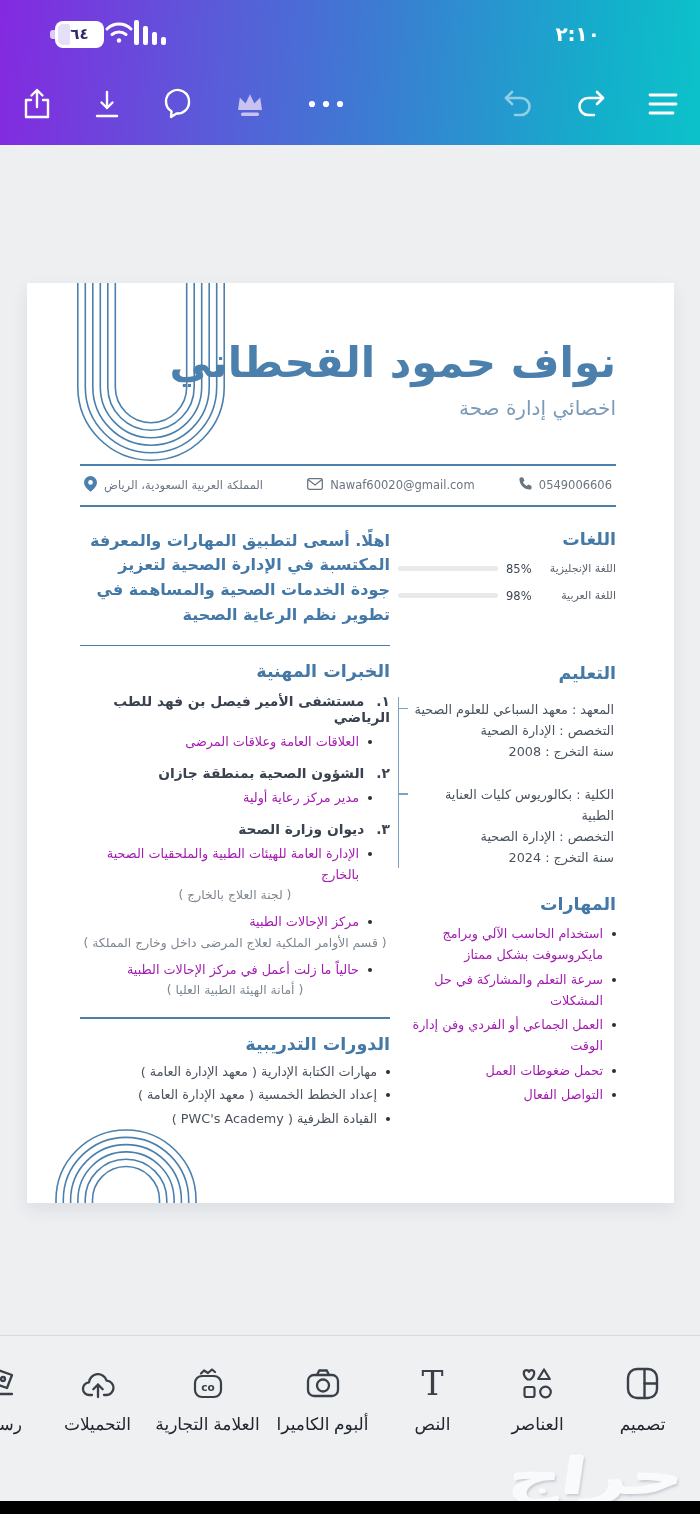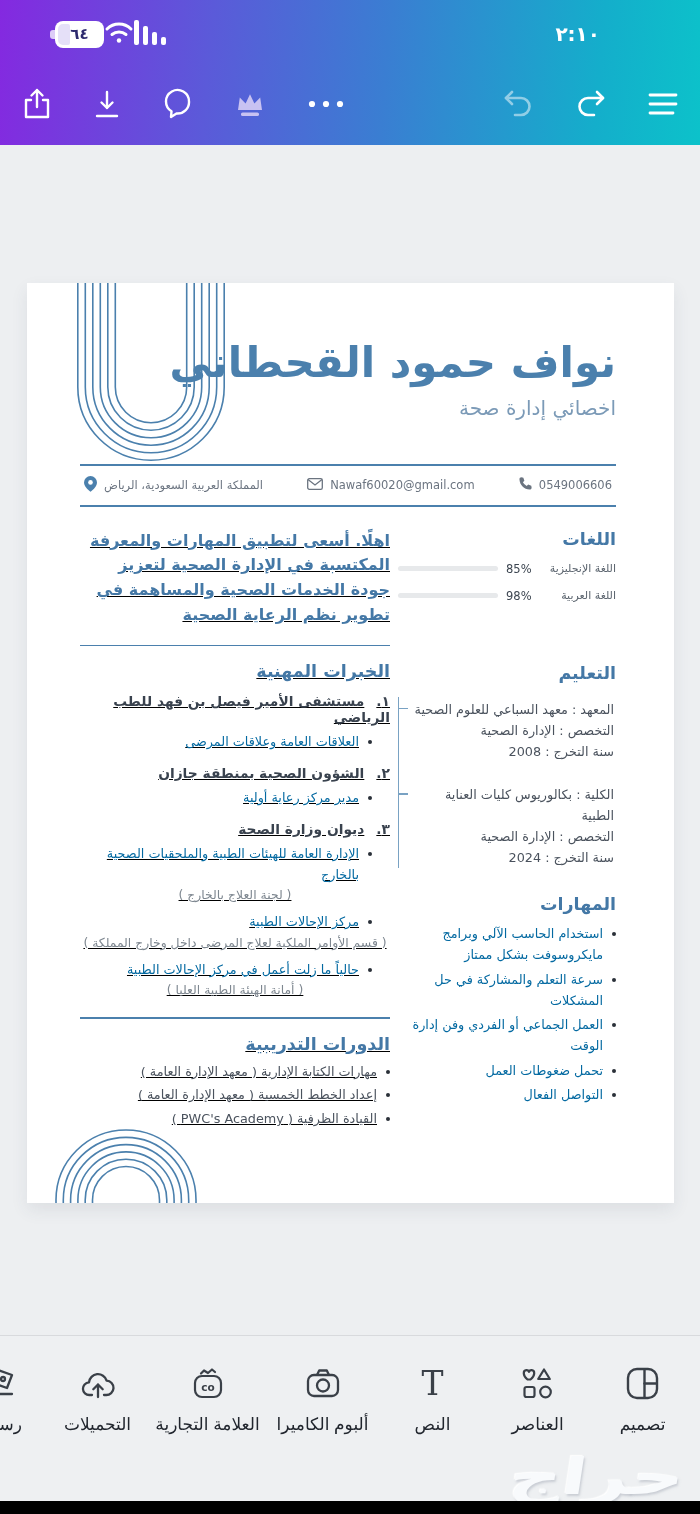--- a/index.html
+++ b/index.html
@@ -37,42 +37,42 @@
 
   .res-name { margin:52px 58px 0 0; text-align:right; color:#4b80ad; font-size:42px; font-weight:bold; line-height:1.35; }
   .res-title { margin:4px 58px 0 0; text-align:right; color:#7b9ab7; font-size:20px; }
 
   .contact { direction:ltr; margin:44px 58px 0 53px; border-top:2px solid #4b80ad; border-bottom:2px solid #4b80ad;
     padding:10px 4px; display:flex; align-items:center; justify-content:space-between; }
   .c-item { display:flex; align-items:center; gap:7px; color:#6b7480; font-size:11.5px; }
 
   .cols { display:flex; justify-content:space-between; margin:22px 58px 0 53px; }
   .col-side { width:218px; }
-  .col-main { width:310px;text-decoration:underline; }
+  .col-main { width:310px; }
 
   .sec-h { color:#4478a6; font-size:17.5px; font-weight:bold; text-align:right; }
 
   
   .lang-row { display:flex; align-items:center; justify-content:space-between; margin-top:13px; }
   .lang-label { color:#5b646e; font-size:11px; }
   .bar-group { direction:ltr; display:flex; align-items:center; gap:8px; }
   .bar-track { width:100px; height:5px; background:#e7e9eb; border-radius:3px; overflow:hidden; }
   .bar-fill { height:100%; background:#4b80ad; border-radius:3px; }
   .bar-pct { color:#3d4651; font-size:11.5px; }
 
   
   .edu-wrap { border-left:1.5px solid #79a2c3; margin-top:14px; padding-top:2px; }
   .edu-entry { position:relative; padding-right:2px; padding-left:12px; margin-bottom:22px; }
   .edu-entry::before { content:""; position:absolute; left:-1px; top:9px; width:10px; height:1.5px; background:#79a2c3; }
   .edu-line { color:#4a525d; font-size:12.8px; line-height:1.65; text-align:right; }
 
   
   .blt { display:flex; gap:9px; align-items:flex-start; text-align:right; }
   .dot { flex:0 0 auto; width:4px; height:4px; border-radius:50%; background:#2a3038; margin-top:8px; }
-  .blt-text { color:#0369a1; font-size:12.8px; line-height:1.62; }
+  .blt-text { color:#a21caf; font-size:12.8px; line-height:1.62; }
 
   
   .obj-h { color:#4478a6; font-size:16px; font-weight:bold; line-height:1.55; text-align:right; }
   .obj-b { margin-top:10px; color:#8a919c; font-size:12.4px; line-height:1.62; text-align:right; }
   .hr-blue { height:1.5px; background:#4b80ad; border:0; margin:17px 0 15px; }
 
   
   .exp-item { margin-top:12px; }
   .exp-title { color:#39424e; font-size:13.8px; font-weight:bold; text-align:right; }
   .exp-num { margin-left:12px; }

